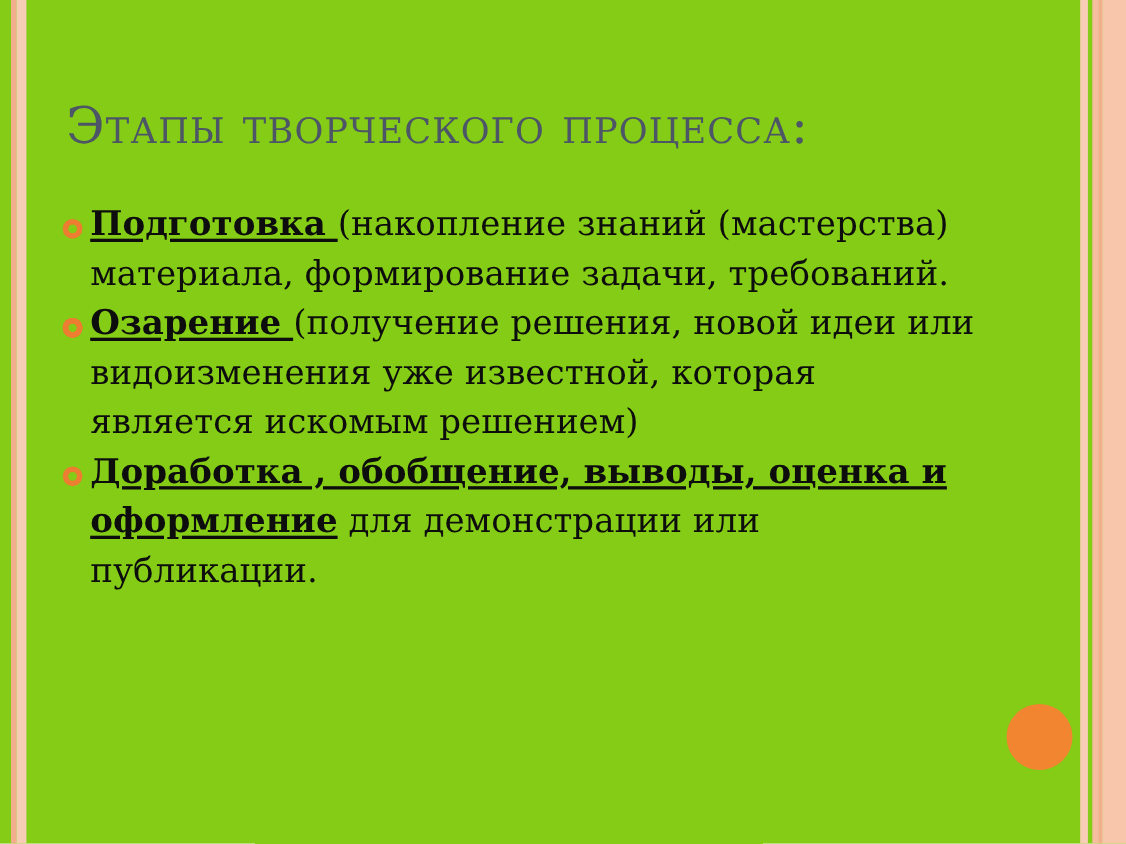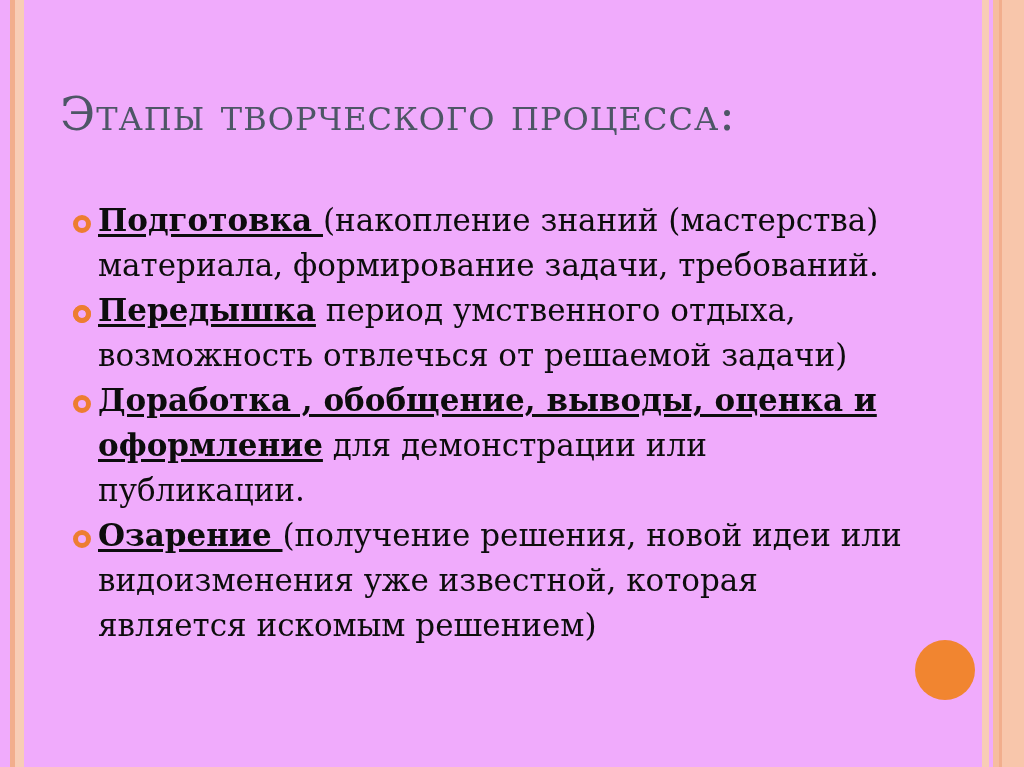--- a/index.html
+++ b/index.html
@@ -1,20 +1,20 @@
 <!DOCTYPE html>
 <html style="--title-color: #4d5666; --body-color: #0d0d0d; --bullet-ring: #ed7d31; --accent-circle: #f18530; --stripe-light: #f8cdb6; --stripe-dark: #f2ae8d;"><head>
 <meta charset="utf-8">
 <style>
   html, body { margin: 0; padding: 0; background: #fff; }
   .slide {
     position: relative;
     width: 1024px;
     height: 767px;
-    background: #f0abfc;
+    background: #84cc16;
     overflow: hidden;
     font-family: "DejaVu Serif", serif;
   }
   
   .stripe { position: absolute; top: 0; bottom: 0; }
   .stripe-left-dark   { left: 10px;  width: 5px;  background: var(--stripe-dark,  #f2b294); }
   .stripe-left-light  { left: 15px;  width: 9px;  background: var(--stripe-light, #f8cdb6); }
   .stripe-right-thin  { left: 982px; width: 7px;  background: var(--stripe-light, #f8cdb6); }
   .stripe-right-a     { left: 993px; width: 6px;  background: #f6bda0; }
   .stripe-right-line  { left: 999px; width: 3px;  background: var(--stripe-dark, #efa37c); }
@@ -31,21 +31,21 @@
     letter-spacing: 1px;
     color: var(--title-color, #4d5666);
     white-space: nowrap;
   }
 
   .bullets {
     position: absolute;
     left: 56px;
     top: 182px;
     width: 830px;
-    margin: 16px;
+    margin: 0;
     padding: 0;
     list-style: none;
     font-size: 31px;
     line-height: 45px;
     color: var(--body-color, #0d0d0d);
   }
   .bullets li {
     position: relative;
     padding-left: 26px;
     margin: 0;
@@ -93,27 +93,26 @@
   <ul class="bullets">
     <li>
       <span class="ring"></span>
       <span><span class="lead">Подготовка </span><span>(накопление знаний (мастерства) материала, формирование задачи, требований.</span></span>
     </li>
     <li>
       <span class="ring"></span>
     </li>
     <li>
       <span class="ring"></span>
-      <span><span class="lead">Передышка</span><span> период умственного отдыха, возможность отвлечься от решаемой задачи)</span></span>
+    </li>
+    <li>
+      <span class="ring"></span>
+      <span><span class="lead">Озарение </span><span>(получение решения, новой идеи или видоизменения уже известной, которая является искомым решением)</span></span>
     </li>
     <li>
       <span class="ring"></span>
       <span><span class="lead">Доработка , обобщение, выводы, оценка и оформление</span><span> для демонстрации или публикации.</span></span>
-    </li>
-    <li>
-      <span class="ring"></span>
-      <span><span class="lead">Озарение </span><span>(получение решения, новой идеи или видоизменения уже известной, которая является искомым решением)</span></span>
     </li>
   </ul>
 
   <div class="accent-circle"></div>
 
 </div>
 
 </body></html>

